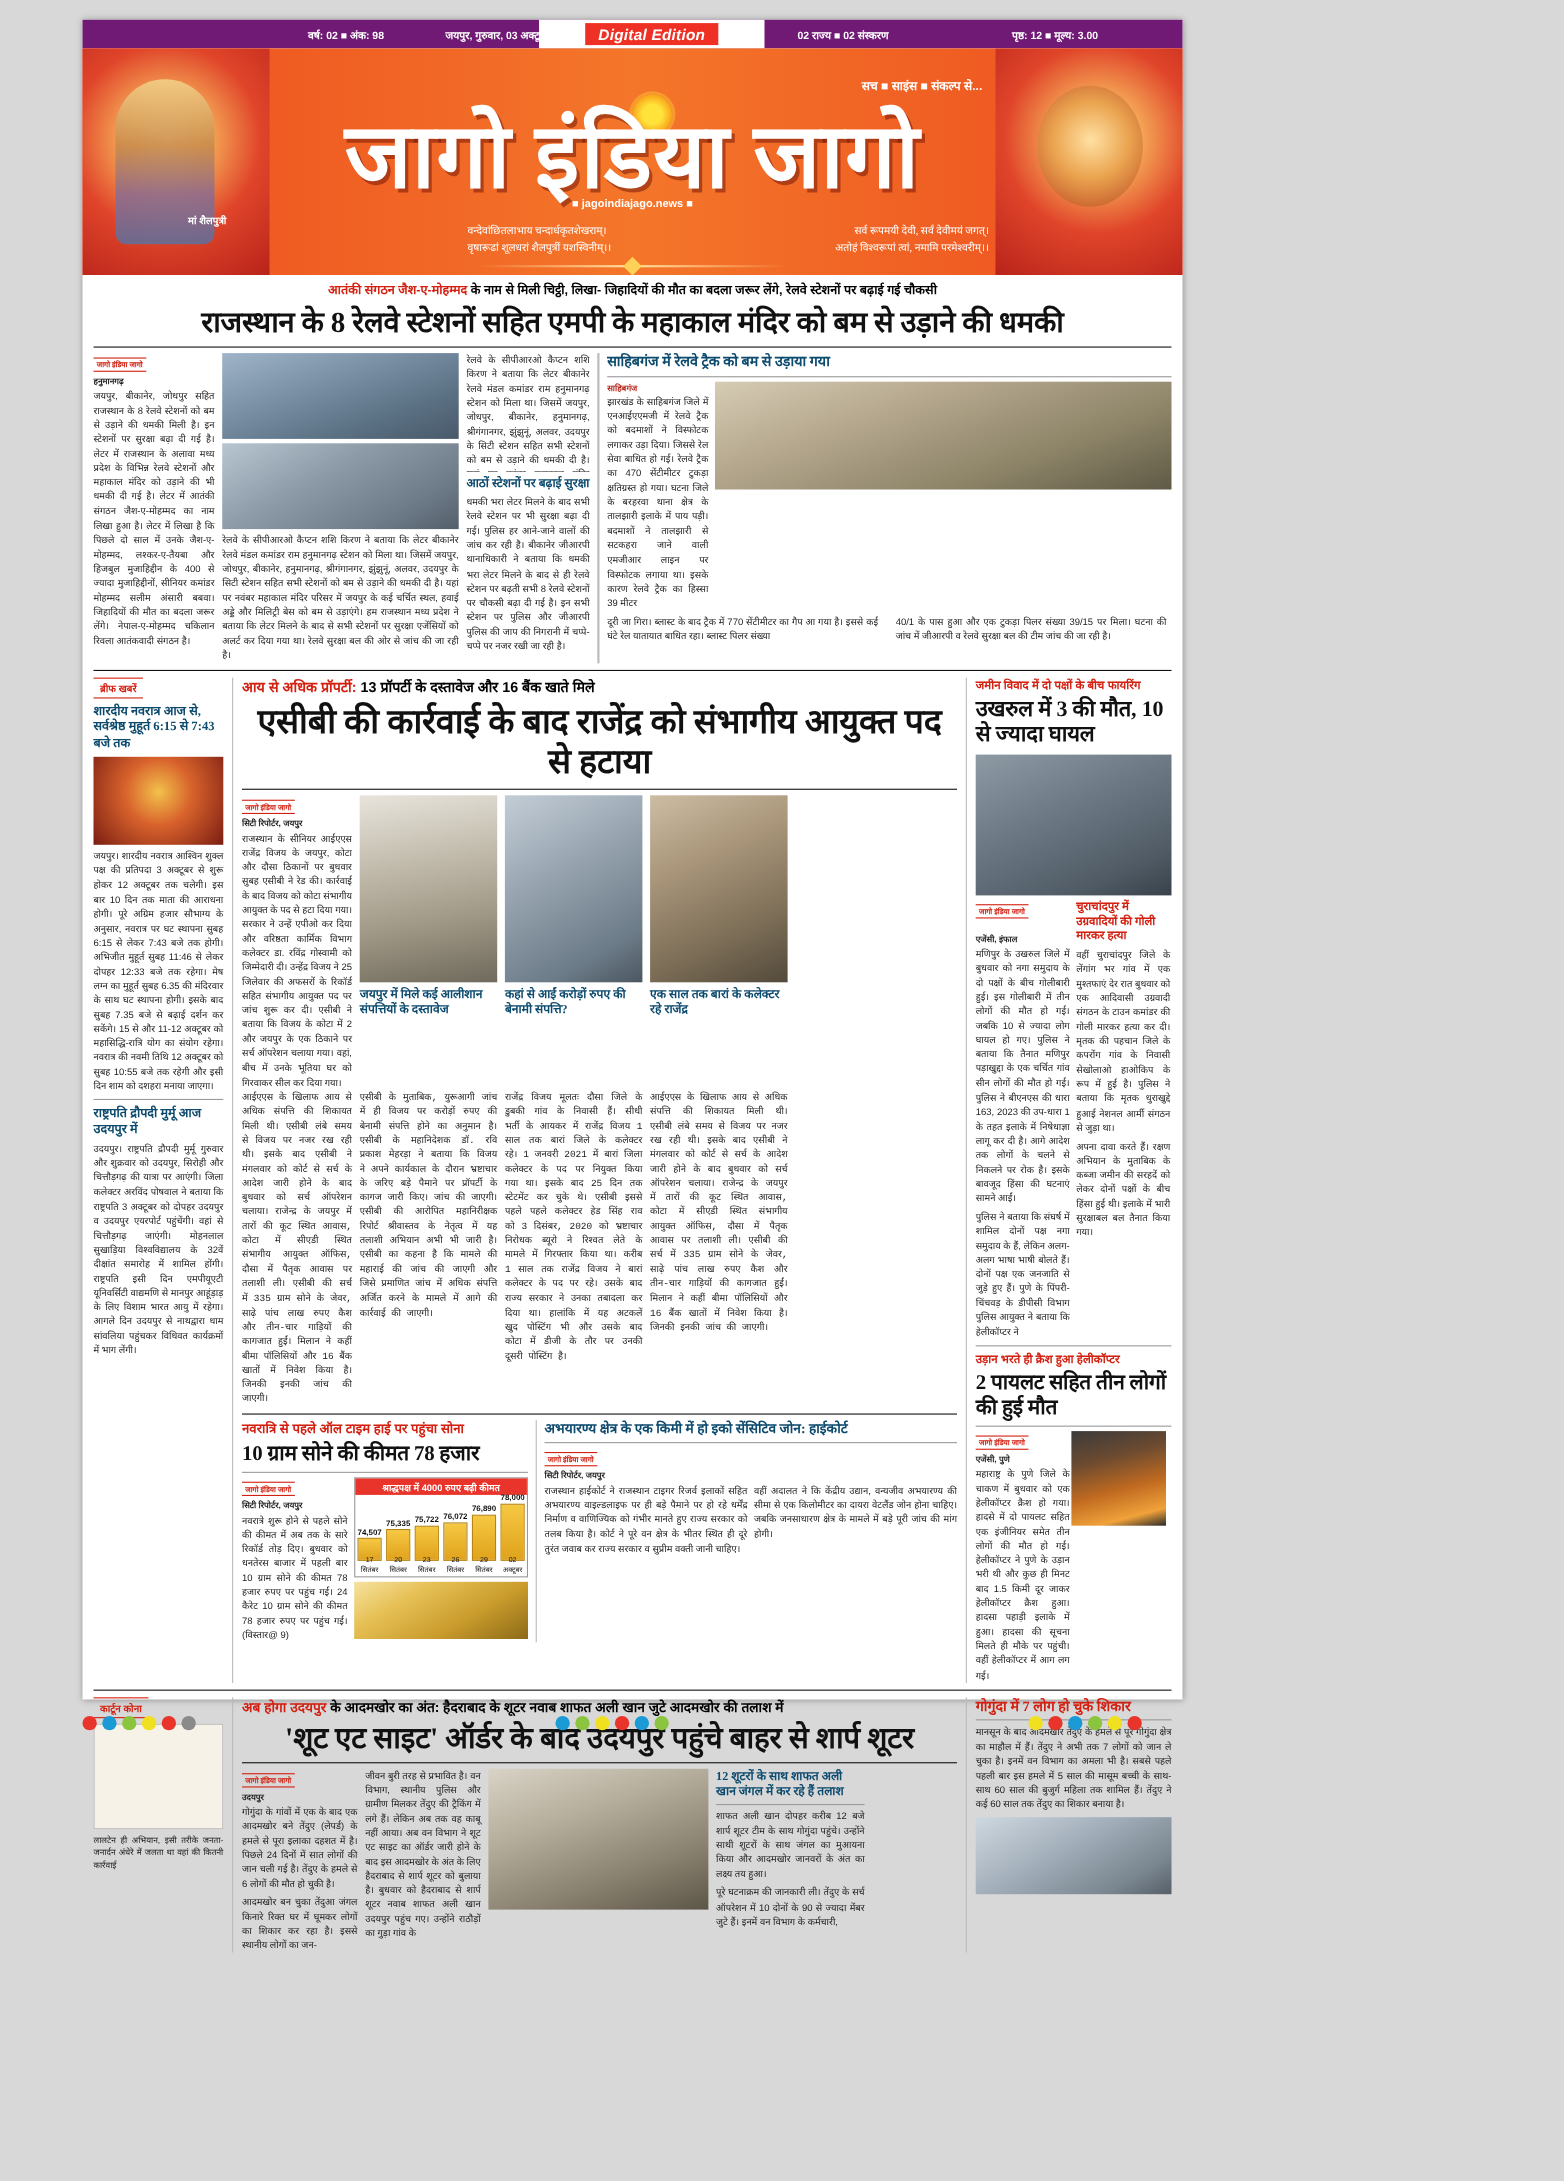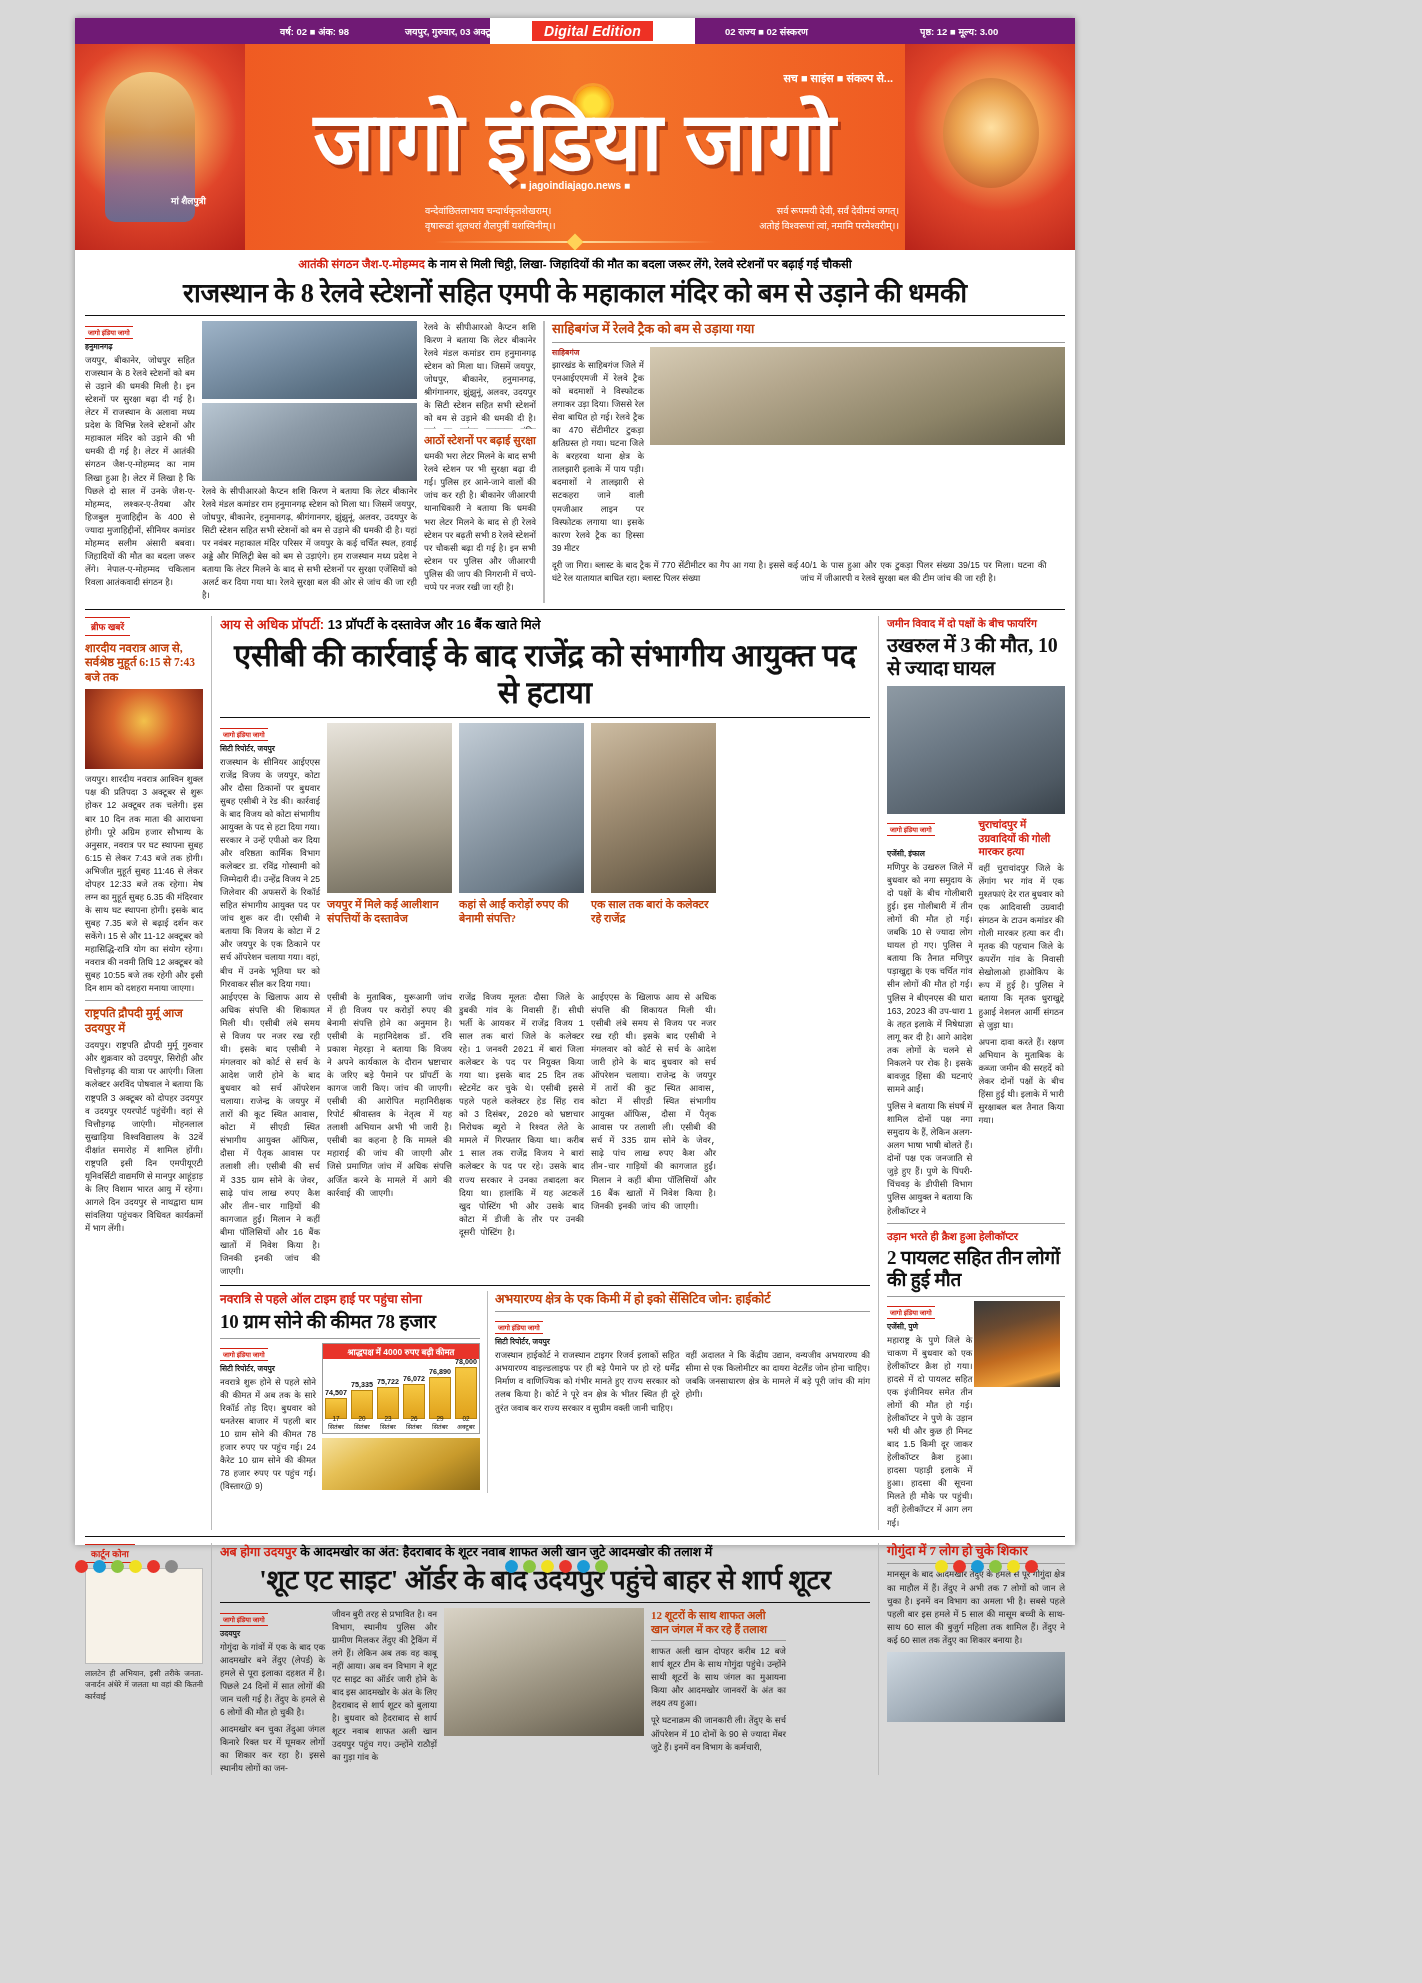--- a/index.html
+++ b/index.html
@@ -74,21 +74,21 @@
   .kicker .red { color:#d32011; }
   h1.lead {
     font-family:"Liberation Serif", serif; font-weight:bold;
     font-size:26.5px; line-height:1.18; text-align:center; color:#111;
     letter-spacing:-.2px;
   }
   .col-body { font-size:8.6px; line-height:1.52; text-align:justify; color:#1a1a1a; }
   .byline2 { font-size:7.6px; font-weight:bold; color:#222; }
   .brand-tag { display:inline-block; font-size:6.6px; font-weight:bold; color:#d32011;
                border-top:1px solid #d32011; border-bottom:1px solid #d32011; padding:1px 3px; }
-  .subhead { font-size:13px; font-weight:bold; line-height:1.3; color:#c2410c;
+  .subhead { font-size:13px; font-weight:bold; line-height:1.3; color:#0c4a6e;
              font-family:"Liberation Serif", serif; }
   .photo { background:#cfcfcf; position:relative; overflow:hidden; }
   .photo.p1 { background:linear-gradient(160deg,#9fb4c8 0%,#7d93a8 35%,#5c7285 70%,#49596a 100%); }
   .photo.p2 { background:linear-gradient(150deg,#b8c6d2 0%,#8d9ba8 40%,#6f7d8a 75%,#545f6b 100%); }
   .photo.p3 { background:linear-gradient(160deg,#d6cbb4 0%,#b3a68c 35%,#8d8468 70%,#5f5a46 100%); }
   .photo.p4 { background:linear-gradient(170deg,#e8e4dc 0%,#c8c2b4 30%,#a29a88 65%,#6f6a5c 100%); }
   .photo.p5 { background:linear-gradient(150deg,#c3cdd6 0%,#97a4b0 40%,#6c7b88 80%,#4b5660 100%); }
   .photo.p6 { background:linear-gradient(155deg,#cdbda3 0%,#a8957a 35%,#7e6f58 70%,#534a3b 100%); }
   .photo.p7 { background:linear-gradient(165deg,#3b3b3b 0%,#6b4a30 30%,#c06a20 60%,#f0a23a 85%,#2a2a2a 100%); }
   .photo.p8 { background:linear-gradient(155deg,#8e9aa4 0%,#6d7a86 40%,#4f5a64 80%,#39424a 100%); }
@@ -181,21 +181,21 @@
         <div class="thin" style="margin:4px 0;"></div>
         <div style="display:flex;gap:6px;">
           <div style="width:92px;">
             <div class="byline2" style="color:#b5261a;">साहिबगंज</div>
             <div class="col-body" style="margin-top:2px;">झारखंड के साहिबगंज जिले में एनआईएएमजी में रेलवे ट्रैक को बदमाशों ने विस्फोटक लगाकर उड़ा दिया। जिससे रेल सेवा बाधित हो गई। रेलवे ट्रैक का 470 सेंटीमीटर टुकड़ा क्षतिग्रस्त हो गया। घटना जिले के बरहरवा थाना क्षेत्र के तालझारी इलाके में पाय पड़ी। बदमाशों ने तालझारी से सटकहरा जाने वाली एमजीआर लाइन पर विस्फोटक लगाया था। इसके कारण रेलवे ट्रैक का हिस्सा 39 मीटर</div>
           </div>
           <div style="flex:1;">
             <div class="photo p3" style="height:98px;"></div>
           </div>
         </div>
-        <div style="display:flex;gap:2px;margin-top:4px;">
+        <div style="display:flex;gap:16px;margin-top:4px;">
           <div style="width:48%;" class="col-body">दूरी जा गिरा। ब्लास्ट के बाद ट्रैक में 770 सेंटीमीटर का गैप आ गया है। इससे कई घंटे रेल यातायात बाधित रहा। ब्लास्ट पिलर संख्या</div>
           <div style="width:48%;" class="col-body">40/1 के पास हुआ और एक टुकड़ा पिलर संख्या 39/15 पर मिला। घटना की जांच में जीआरपी व रेलवे सुरक्षा बल की टीम जांच की जा रही है।</div>
         </div>
       </div>
     </div>
     <div class="rule" style="margin-top:6px;"></div>
   </div>
 
   <div style="display:flex; padding:6px 10px 0 10px; gap:8px;">
 

